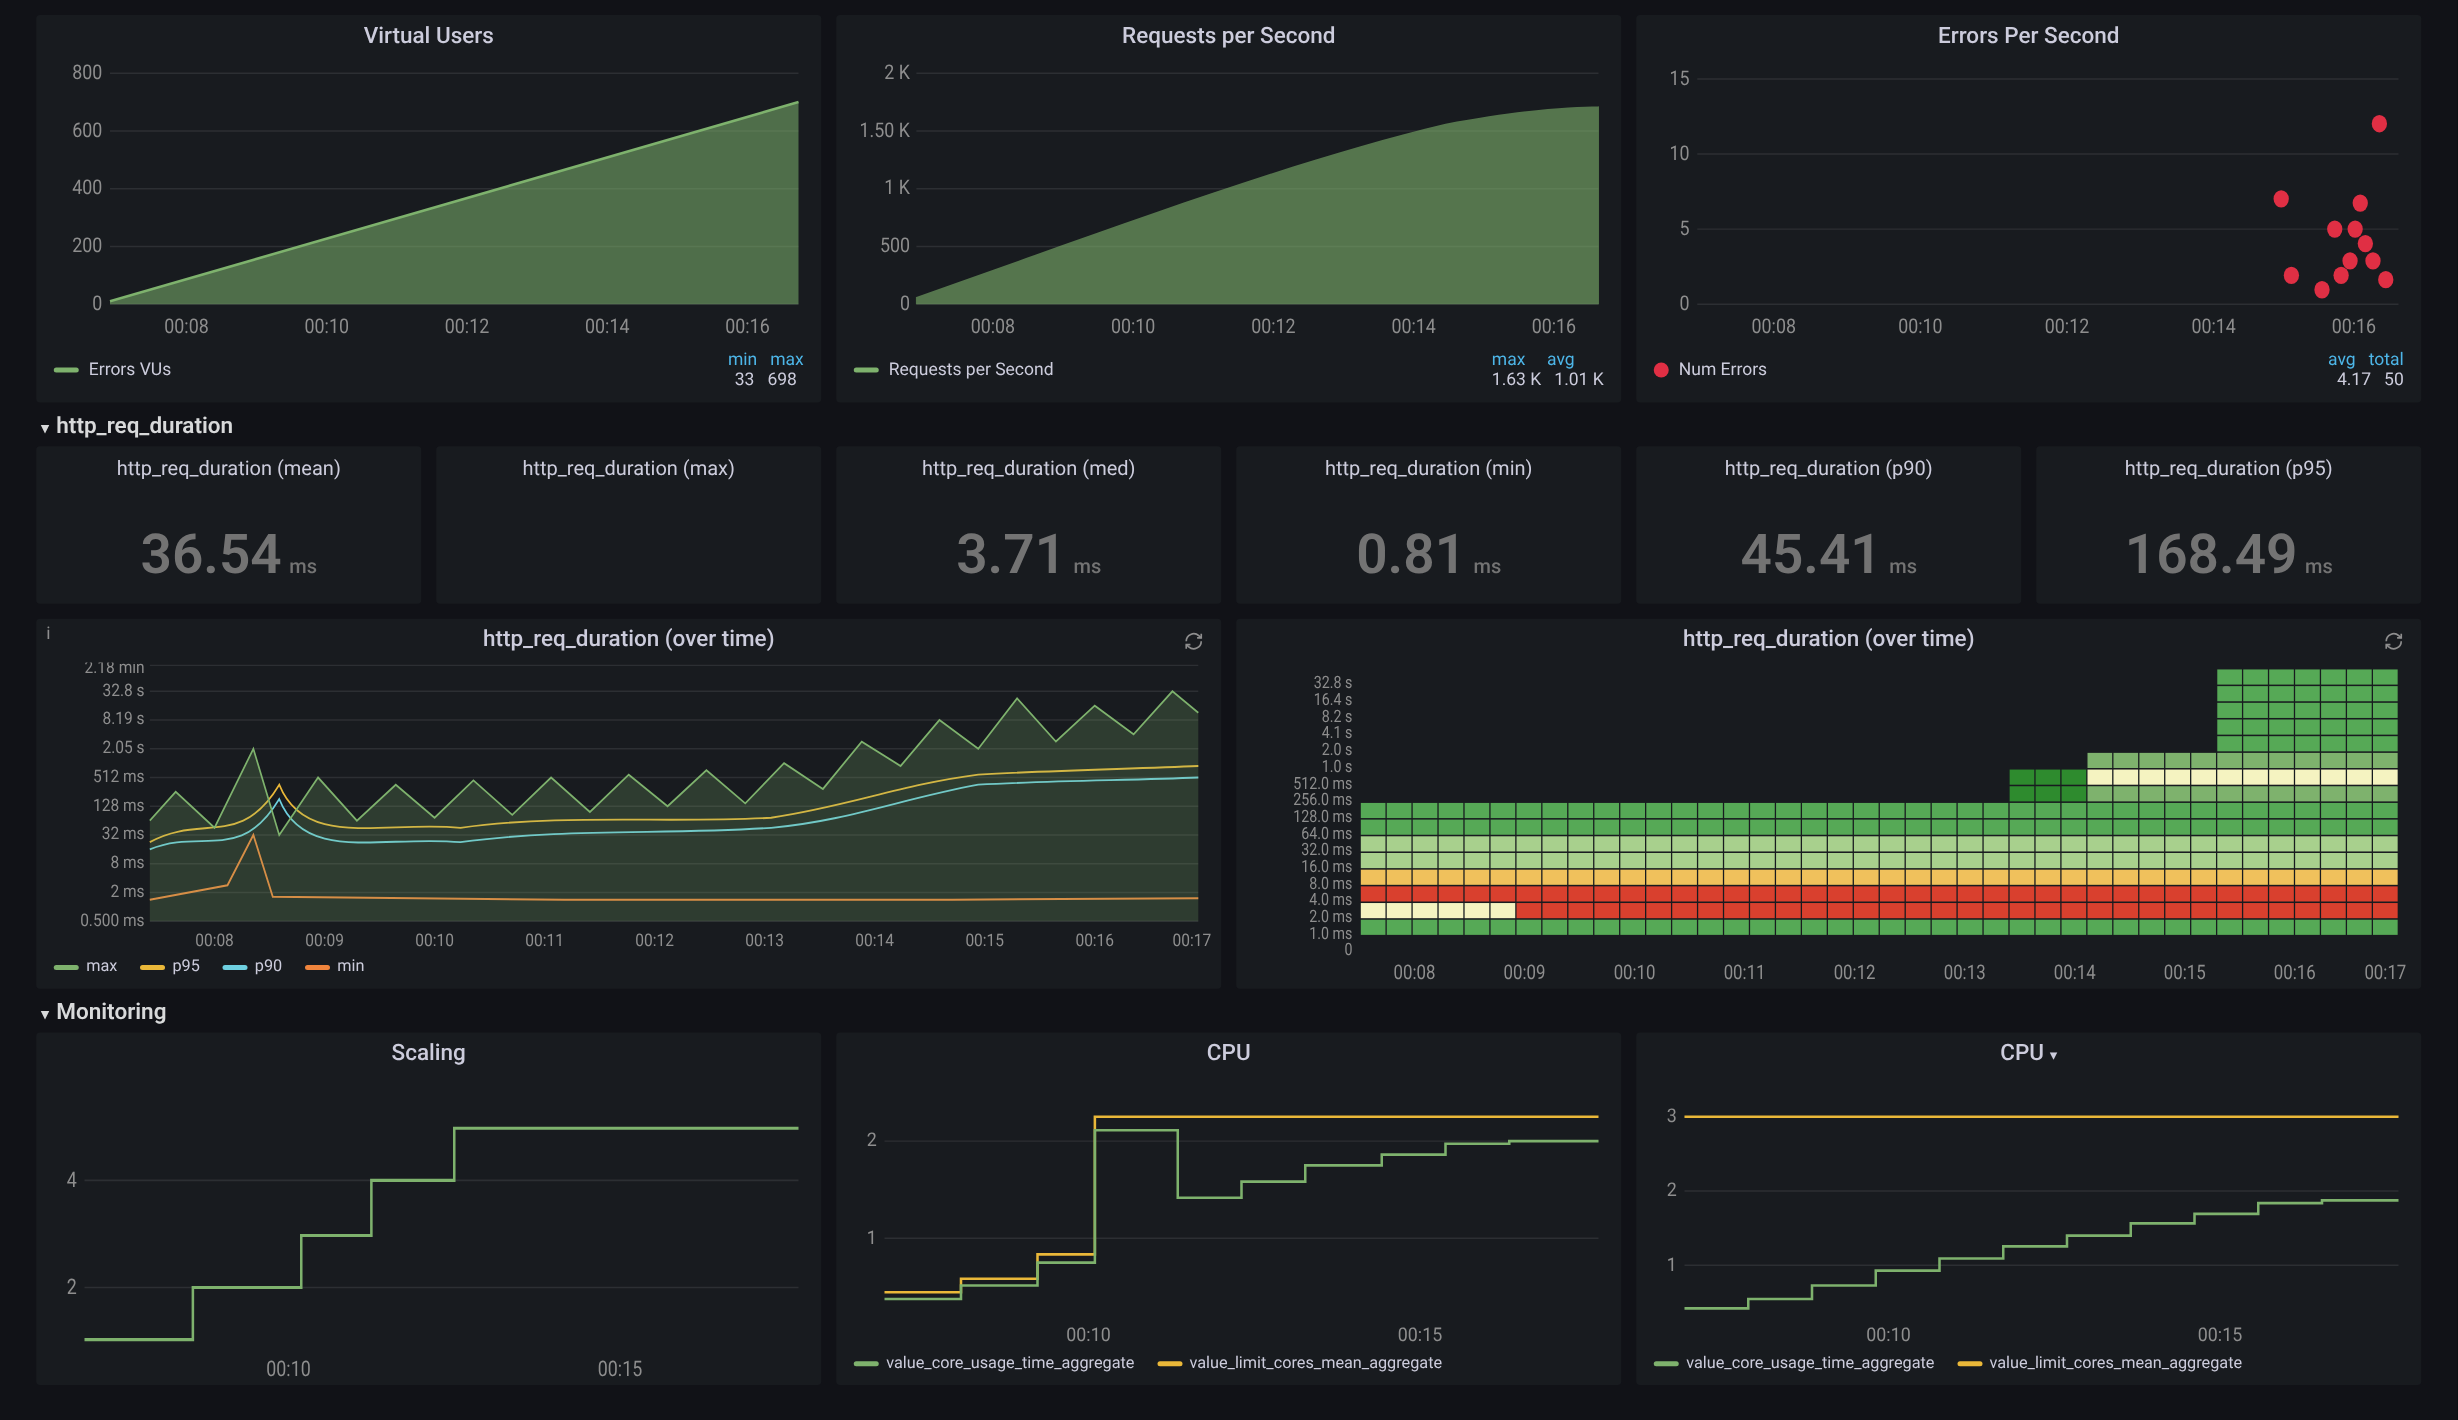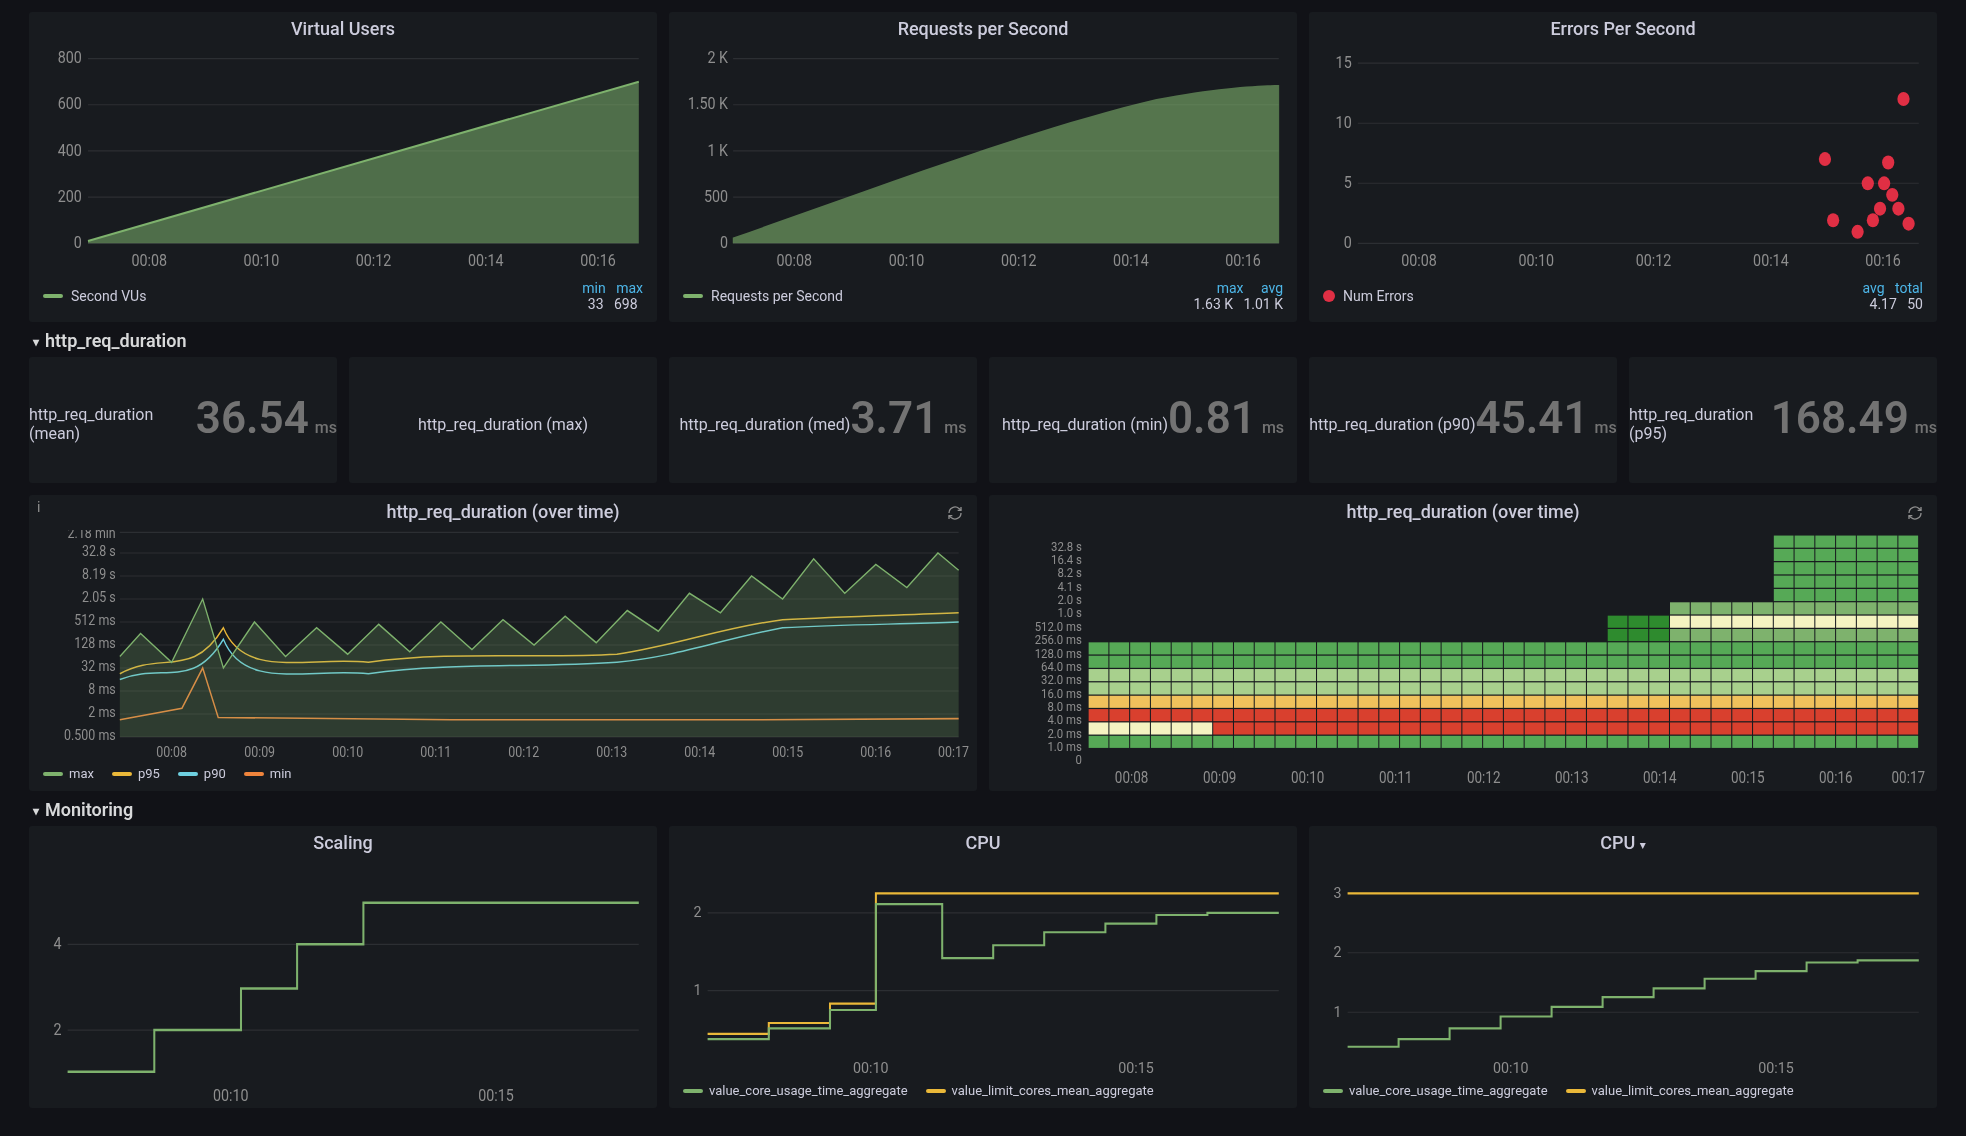--- a/index.html
+++ b/index.html
@@ -7,21 +7,21 @@
   .row{display:flex;gap:12px}
   .panel{background:#181b1f;border-radius:3px;box-sizing:border-box;position:relative;display:flex;flex-direction:column}
   .panel-title{color:#ccccdc;font-size:18px;font-weight:500;text-align:center;padding:6px 0 4px}
   .panel-body{flex:1 1 auto;position:relative;padding:4px 8px 2px 8px}
   .legend-row{display:flex;align-items:center;justify-content:space-between;padding:0 14px 10px 14px;font-size:14px}
   .legend-left{display:flex;align-items:center;gap:8px}
   .swatch{width:20px;height:4px;border-radius:2px;display:inline-block}
   .stat-head{color:#4db6e8;font-size:14px}
   .section-header{display:flex;align-items:center;gap:6px;color:#d8d9da;font-size:18px;font-weight:600;padding:8px 4px 6px 4px}
   .chev{font-size:12px;transform:translateY(1px)}
-  .stat-panel{flex:1;display:flex;flex-direction:row;align-items:center;justify-content:center}
+  .stat-panel{flex:1;display:flex;flex-direction:column;align-items:center;justify-content:space-between}
   .stat-title{color:#ccccdc;font-size:16px;padding-top:8px}
   .stat-val{color:#737373;font-size:44px;font-weight:600;display:flex;align-items:baseline;gap:6px;padding:10px 0 14px}
   .stat-unit{font-size:16px;font-weight:500}
   .info-i{position:absolute;top:4px;left:8px;color:#8e8e8e;font-size:14px}
   .refresh{position:absolute;top:10px;right:14px;color:#8e8e8e}
   svg{display:block}
   .multi-legend{display:flex;gap:18px;padding:4px 14px 10px 14px;font-size:13px}
   .multi-legend .item{display:flex;align-items:center;gap:6px}
 </style>
 </head>
@@ -54,21 +54,21 @@
             <text x="220" y="190" text-anchor="middle">00:10</text>
             <text x="330" y="190" text-anchor="middle">00:12</text>
             <text x="440" y="190" text-anchor="middle">00:14</text>
             <text x="550" y="190" text-anchor="middle">00:16</text>
           </g>
         </svg>
       </div>
       <div class="legend-row">
         <div class="legend-left">
           <span class="swatch" style="background:#7eb26d"></span>
-          <span>Second VUs</span>
+          <span>Errors VUs</span>
         </div>
         <div style="text-align:center">
           <div><span class="stat-head">min</span>&nbsp;&nbsp;&nbsp;<span class="stat-head">max</span></div>
           <div><span>33</span>&nbsp;&nbsp;&nbsp;<span>698</span></div>
         </div>
       </div>
     </div>
 
     <div class="panel" style="flex:1">
       <div class="panel-title">Requests per Second</div>
@@ -98,21 +98,21 @@
             <text x="445" y="190" text-anchor="middle">00:14</text>
             <text x="555" y="190" text-anchor="middle">00:16</text>
           </g>
         </svg>
       </div>
       <div class="legend-row">
         <div class="legend-left">
             <span class="swatch" style="background:#7eb26d"></span>
             <span>Requests per Second</span>
           </div>
-        <div style="text-align:right">
+        <div style="">
           <div><span class="stat-head">max</span>&nbsp;&nbsp;&nbsp;&nbsp;&nbsp;<span class="stat-head">avg</span></div>
           <div><span>1.63 K</span>&nbsp;&nbsp;&nbsp;<span>1.01 K</span></div>
         </div>
       </div>
     </div>
 
     <div class="panel" style="flex:1">
       <div class="panel-title">Errors Per Second</div>
       <div class="panel-body">
         <svg viewBox="0 0 600 200" width="100%" height="100%" preserveAspectRatio="none">

